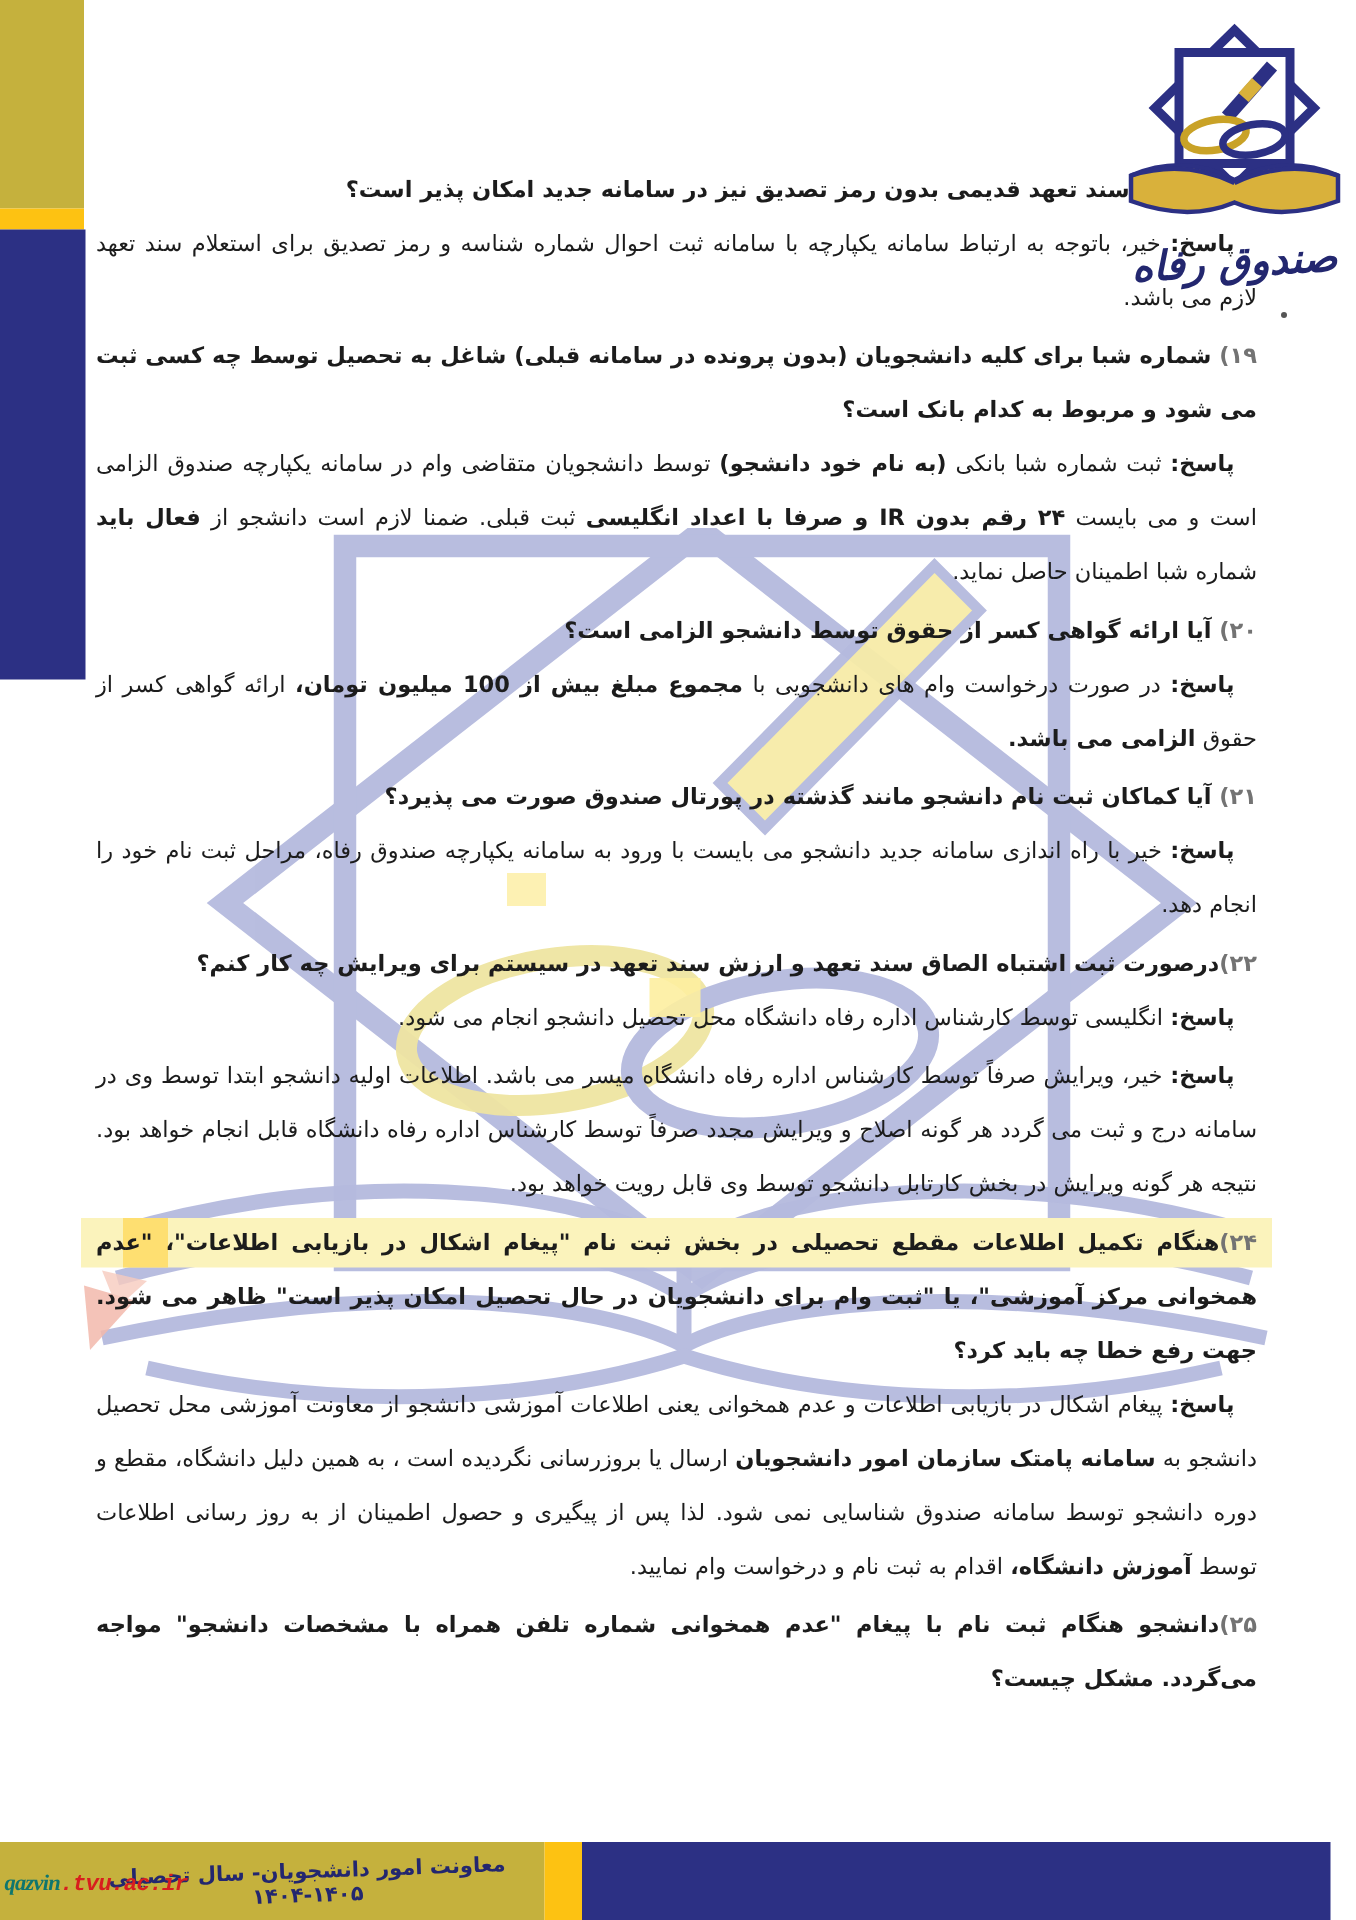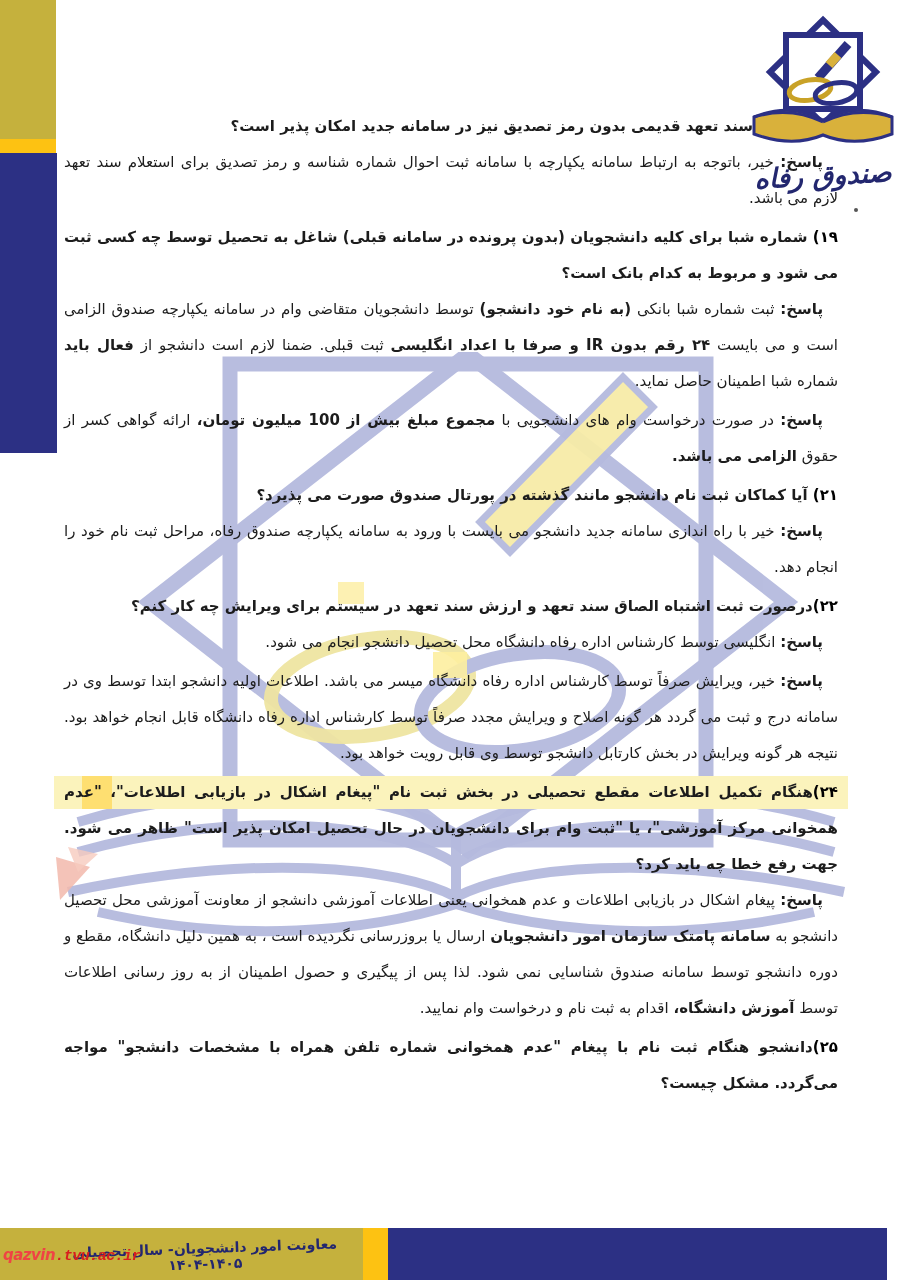--- a/index.html
+++ b/index.html
@@ -21,41 +21,41 @@
     color:#23276f; transform:rotate(-3deg); letter-spacing:-1px;
   }
   .logo-dot{ position:absolute; right:46px; top:208px; width:4px; height:4px; background:#555; border-radius:50%; z-index:4;}
   
   .content{
     position:absolute; top:108px; right:66px; width:774px; z-index:2;
     direction:rtl; text-align:justify; color:#1c1c1c; font-size:15px;
   }
   .qa{ margin:0 0 3px 0; }
   .q{ margin:0; font-weight:bold; line-height:36px; }
-  .q .qnum{ color:#000000; font-weight:bold; }
+  .q .qnum{ color:#737373; font-weight:bold; }
   .q.hl{ position:relative; z-index:0; }
   .q.hl::before{ content:""; position:absolute; z-index:-1; top:2px; right:-10px; left:-10px; height:33px; background:#fbf3bc; }
   .q.hl::after { content:""; position:absolute; z-index:-1; top:2px; left:18px; width:30px; height:33px; background:#ffd95e; opacity:.8;}
   .a{ margin:0; line-height:36px; text-indent:15px; font-weight:normal;}
   .a .b{ font-weight:bold; }
   
   .footer-olive { position:absolute; left:0;    top:1228px; width:363px; height:52px; background:#c5b13d; z-index:3;}
   .footer-orange{ position:absolute; left:363px; top:1228px; width:25px;  height:52px; background:#fdc212; z-index:3;}
   .footer-navy  { position:absolute; left:388px; top:1228px; width:499px; height:52px; background:#2c3084; z-index:3;}
   .footer-caption{
     position:absolute; left:55px; top:1240px; width:300px; z-index:4;
     direction:rtl; text-align:center; font-size:14px; color:#23276f; font-weight:bold;
     transform:rotate(-2deg);
   }
   .site-link{
     position:absolute; left:3px; top:1246px; z-index:5;
     font-size:15px; font-weight:bold; font-style:italic; letter-spacing:-0.5px;
     direction:ltr;
   }
-  .site-link .site-a{ color:#ef4444; }
+  .site-link .site-a{ color:#0f766e;font-family:Liberation Serif, serif; }
   .site-link .site-b{ color:#d81e1e;font-family:Liberation Mono, monospace; }
 </style>
 </head>
 <body>
 
 <div class="page">
 
   <div class="edge-olive"></div>
   <div class="edge-orange"></div>
   <div class="edge-navy"></div>
@@ -108,20 +108,21 @@
   <div class="content" id="faq-list">
       <div class="qa">
         <p class="q"><span class="qnum">۱۸)</span> آیا ثبت سند تعهد قدیمی بدون رمز تصدیق نیز در سامانه جدید امکان پذیر است؟</p>
         <p class="a"><span class="b">پاسخ:</span><span> خیر، باتوجه به ارتباط سامانه یکپارچه با سامانه ثبت احوال شماره شناسه و رمز تصدیق برای استعلام سند تعهد لازم می باشد.</span></p>
       </div>
       <div class="qa">
         <p class="q"><span class="qnum">۱۹)</span> شماره شبا برای کلیه دانشجویان (بدون پرونده در سامانه قبلی) شاغل به تحصیل توسط چه کسی ثبت می شود و مربوط به کدام بانک است؟</p>
         <p class="a"><span class="b">پاسخ:</span><span> ثبت شماره شبا بانکی </span><span class="b">(به نام خود دانشجو)</span><span> توسط دانشجویان متقاضی وام در سامانه یکپارچه صندوق الزامی است و می بایست </span><span class="b">۲۴ رقم بدون IR و صرفا با اعداد انگلیسی</span><span> ثبت قبلی. ضمنا لازم است دانشجو از </span><span class="b">فعال باید</span><span> شماره شبا اطمینان حاصل نماید.</span></p>
       </div>
       <div class="qa">
+        <p class="q"><span class="qnum">۲۰)</span> آیا ارائه گواهی کسر از حقوق توسط دانشجو الزامی است؟</p>
         <p class="a"><span class="b">پاسخ:</span><span> در صورت درخواست وام های دانشجویی با </span><span class="b">مجموع مبلغ بیش از 100 میلیون تومان،</span><span> ارائه گواهی کسر از حقوق </span><span class="b">الزامی می باشد.</span></p>
       </div>
       <div class="qa">
         <p class="q"><span class="qnum">۲۱)</span> آیا کماکان ثبت نام دانشجو مانند گذشته در پورتال صندوق صورت می پذیرد؟</p>
         <p class="a"><span class="b">پاسخ:</span><span> خیر با راه اندازی سامانه جدید دانشجو می بایست با ورود به سامانه یکپارچه صندوق رفاه، مراحل ثبت نام خود را انجام دهد.</span></p>
       </div>
       <div class="qa">
         <p class="q"><span class="qnum">۲۲)</span>درصورت ثبت اشتباه الصاق سند تعهد و ارزش سند تعهد در سیستم برای ویرایش چه کار کنم؟</p>
         <p class="a"><span class="b">پاسخ:</span><span> انگلیسی توسط کارشناس اداره رفاه دانشگاه محل تحصیل دانشجو انجام می شود.</span></p>
       </div>

